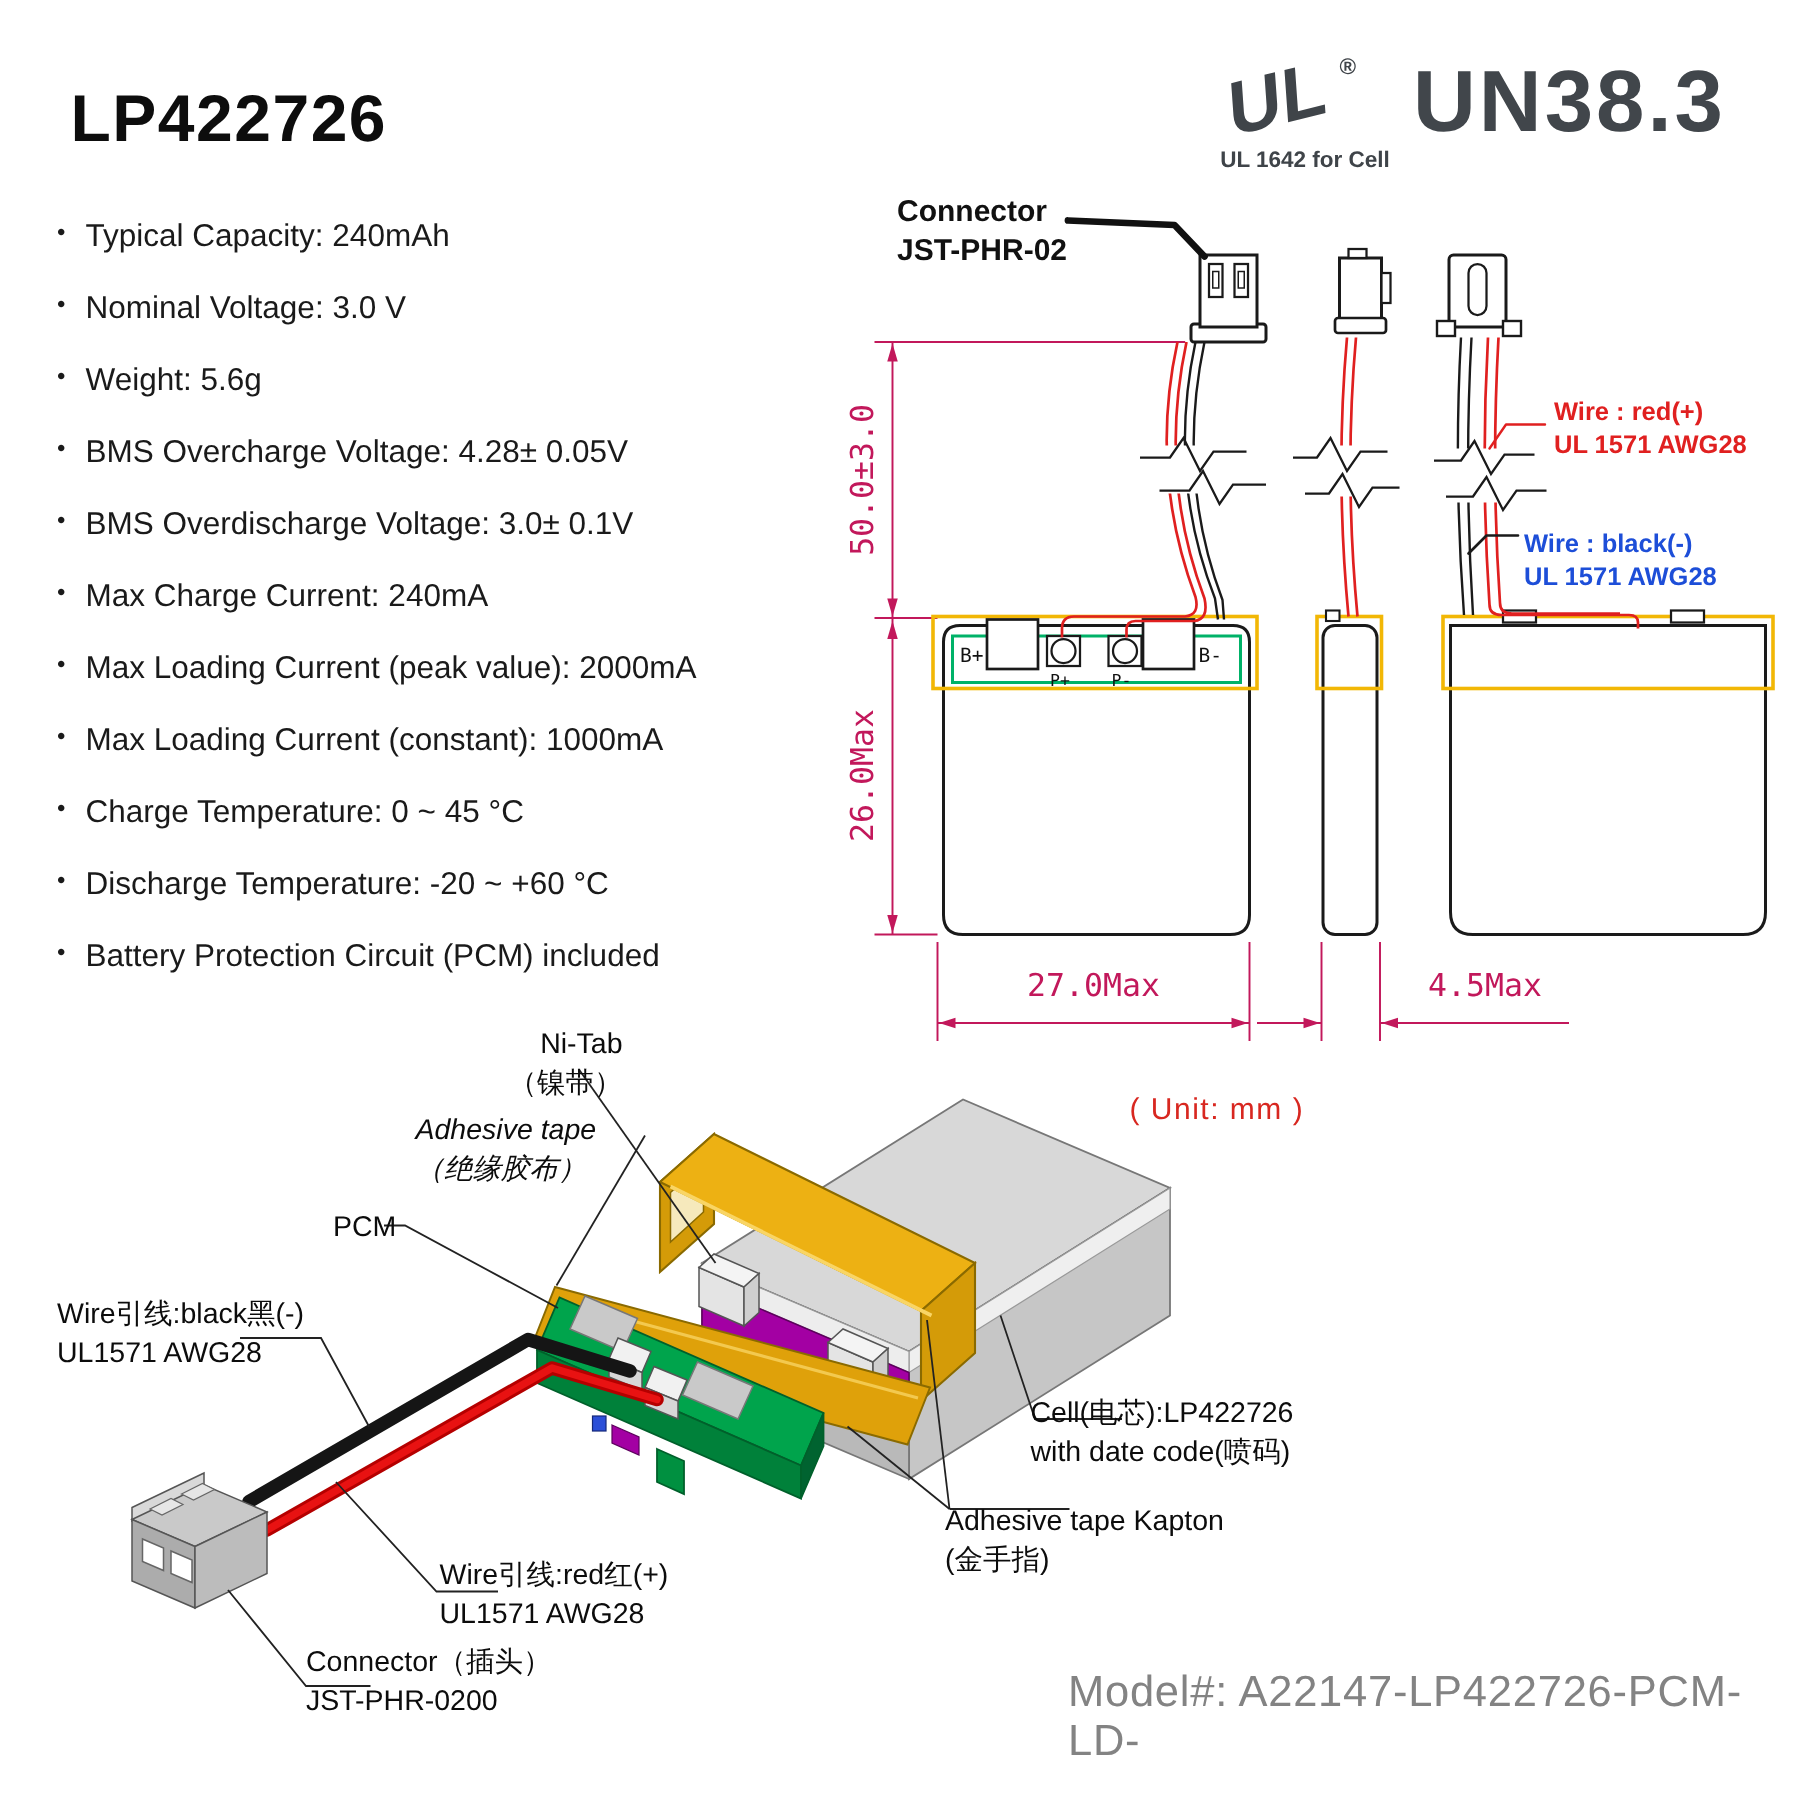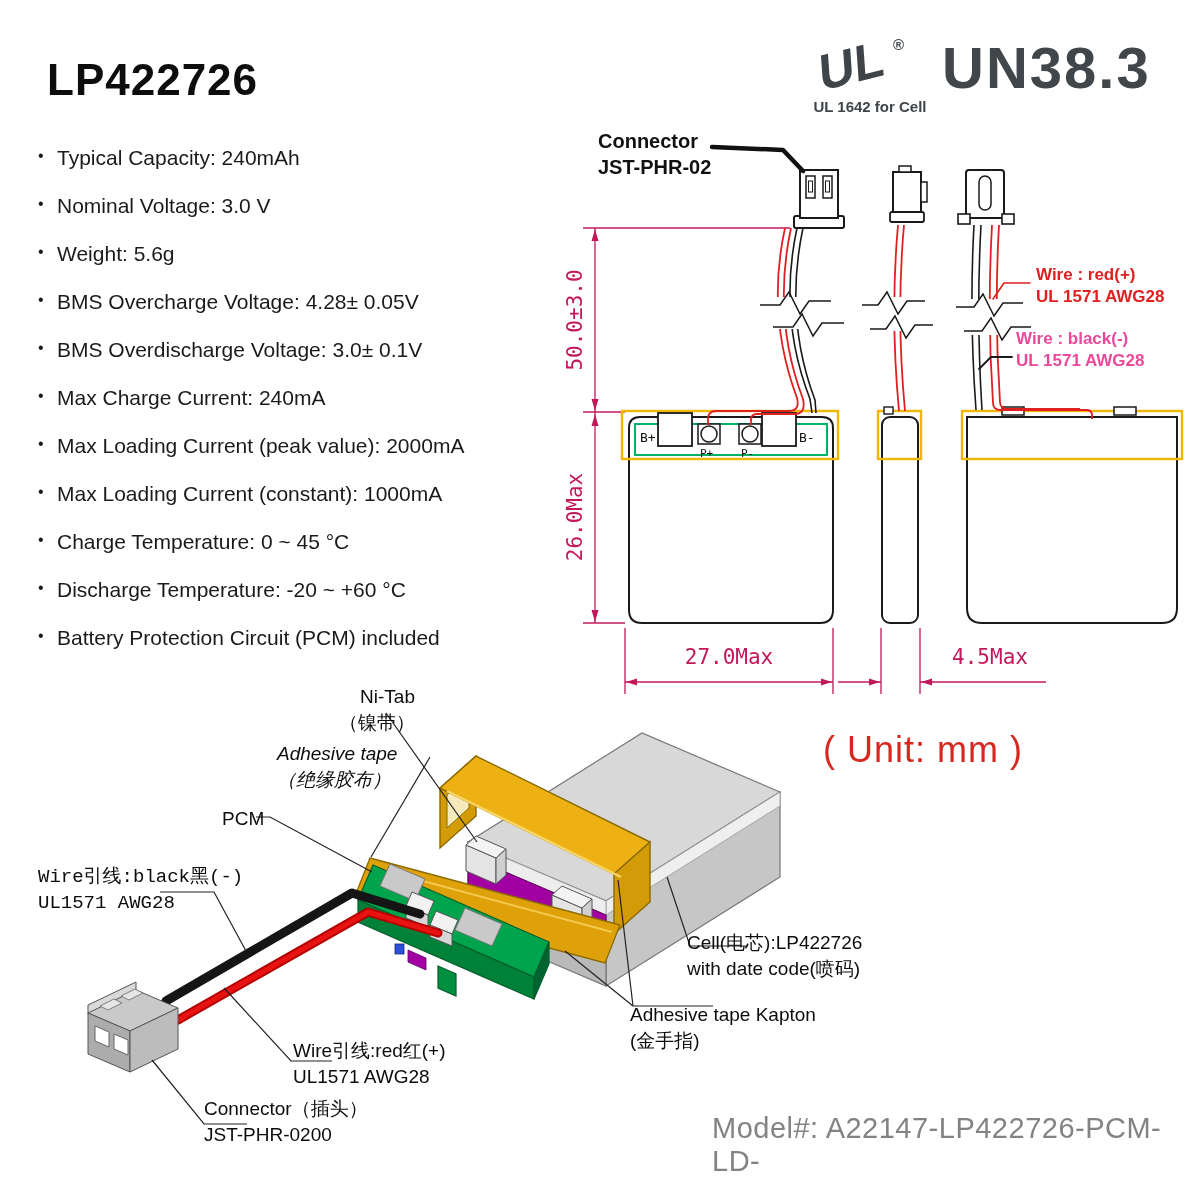--- a/index.html
+++ b/index.html
@@ -10,25 +10,25 @@
   .spec-list{left:38px;top:146px;list-style:none;margin:0;padding:0;font-size:21px;color:#1a1a1a;}
   .spec-list li{position:relative;padding-left:19px;margin-bottom:24px;white-space:nowrap;}
   .spec-list li::before{content:"•";position:absolute;left:0;top:1px;font-size:16px;color:#1a1a1a;}
   .ul-mark{left:818px;top:34px;width:90px;height:62px;font-weight:900;font-size:50px;color:#3F4449;
            transform:rotate(-14deg) skewX(-10deg);}
   .ul-reg{left:893px;top:36px;font-size:15px;color:#3F4449;font-weight:bold;}
   .ul-caption{left:800px;top:98px;width:140px;text-align:center;font-size:15px;font-weight:bold;color:#3F4449;}
   .cert{left:942px;top:34px;font-size:58px;font-weight:800;color:#41464B;letter-spacing:2px;}
   .connector-label{left:598px;top:128px;font-size:20px;line-height:26px;font-weight:bold;}
   .wire-red-label{left:1036px;top:264px;font-size:17px;line-height:22px;font-weight:bold;color:#E02020;}
-  .wire-black-label{left:1016px;top:328px;font-size:17px;line-height:22px;font-weight:bold;color:#ec4899;}
+  .wire-black-label{left:1016px;top:352px;font-size:17px;line-height:22px;font-weight:bold;color:#1d4ed8;}
   .dim{font-family:"DejaVu Sans Mono",monospace;font-size:21px;color:#C2185B;white-space:nowrap;text-align:center;}
   .dim-v{width:160px;transform:rotate(-90deg);}
   .term{font-family:"DejaVu Sans Mono",monospace;color:#111;}
-  .unit-note{left:823px;top:729px;font-size:36px;color:#D82720;letter-spacing:1px;}
+  .unit-note{left:753px;top:729px;font-size:20px;color:#D82720;letter-spacing:1px;}
   .iso{font-size:19px;line-height:26px;color:#0c0c0c;white-space:nowrap;}
   .model{left:712px;top:1112px;font-size:29px;color:#838383;letter-spacing:0.5px;}
   svg{position:absolute;left:0;top:0;}
   .ctr{text-align:right;}
 </style>
 </head>
 <body>
 
 <div class="page">
 
@@ -277,21 +277,21 @@
 
   <div class="abs iso ctr" style="left:295px;top:684px;width:120px;">
     <div>Ni-Tab</div>
     <div>（镍带）</div>
   </div>
   <div class="abs iso" style="left:277px;top:741px;font-style:italic;">
     <div>Adhesive tape</div>
     <div>（绝缘胶布）</div>
   </div>
   <div class="abs iso" style="left:222px;top:806px;">PCM</div>
-  <div class="abs iso" style="left:38px;top:864px;font-family:Liberation Mono, monospace;">
+  <div class="abs iso" style="left:38px;top:864px;">
     <div>Wire引线:black黑(-)</div>
     <div>UL1571 AWG28</div>
   </div>
   <div class="abs iso" style="left:293px;top:1038px;">
     <div>Wire引线:red红(+)</div>
     <div>UL1571 AWG28</div>
   </div>
   <div class="abs iso" style="left:204px;top:1096px;">
     <div>Connector（插头）</div>
     <div>JST-PHR-0200</div>

